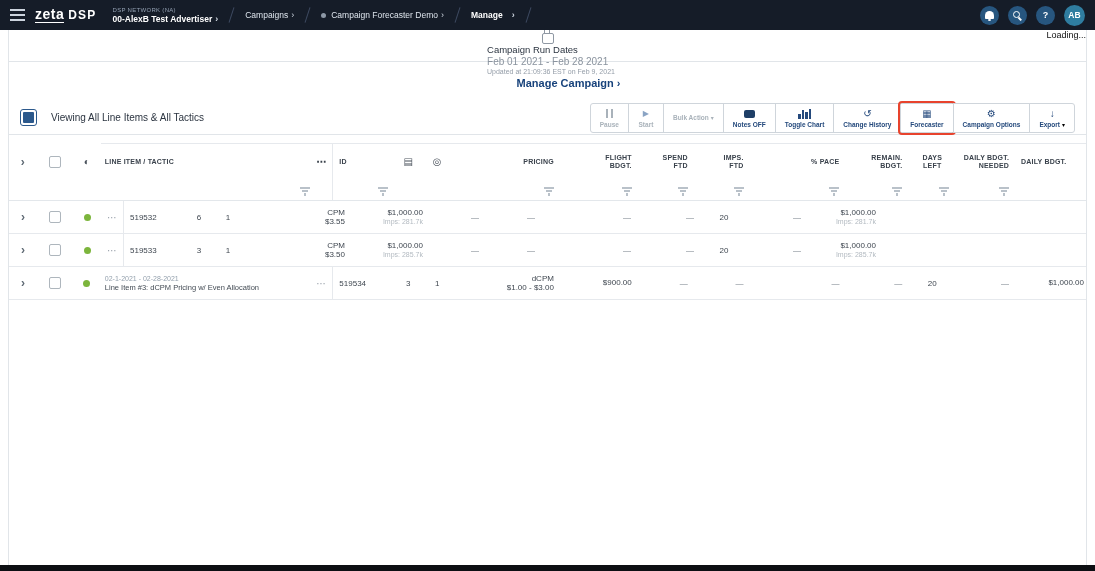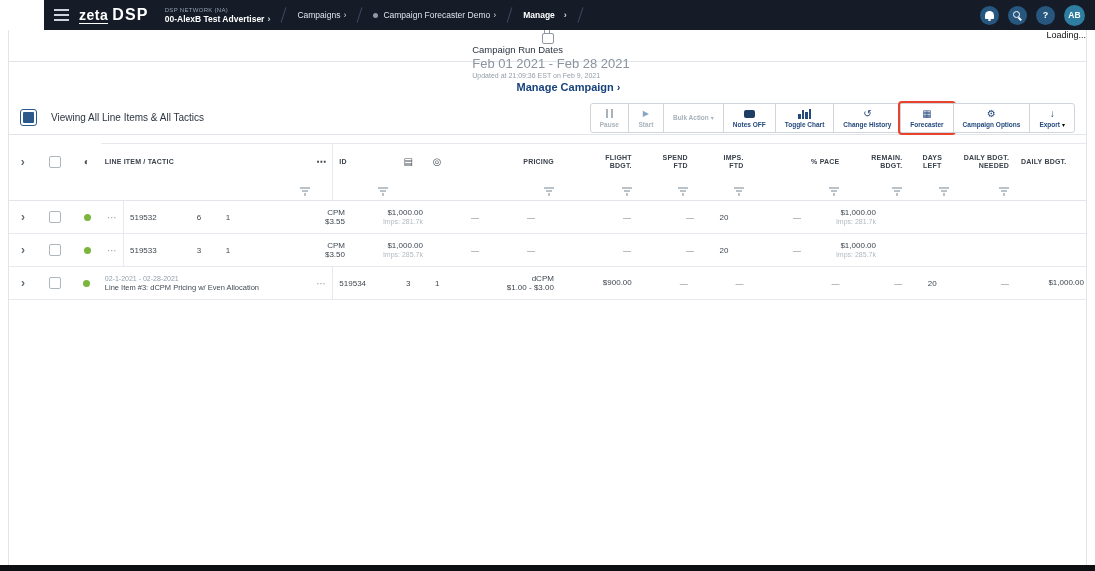--- a/index.html
+++ b/index.html
@@ -4,27 +4,27 @@
 <style>
   * { box-sizing: border-box; }
   html,body { margin:0; padding:0; }
   body {
     width:1095px; height:571px; position:relative; overflow:hidden;
     font-family:"Liberation Sans","DejaVu Sans",sans-serif; background:#fff;
   }
 
   
   .navbar { position:absolute; top:0; left:0; right:0; height:30px; background:#151c28;
-    display:flex; align-items:center; padding:0 10px; color:#fff; z-index:10;margin-left:44px; }
+    display:flex; align-items:center; padding:0 10px; color:#fff; z-index:10; }
   .burger { width:15px; display:flex; flex-direction:column; gap:3px; cursor:pointer; }
   .burger i { height:2px; background:#ccd4de; display:block; }
   .logo { margin-left:10px; display:flex; align-items:baseline; gap:4px; cursor:pointer; }
   .logo .z { font-size:14px; font-weight:700; letter-spacing:.5px; line-height:13px;
     border-bottom:1.5px solid #fff; padding-bottom:1px; }
-  .logo .d { font-size:16px; font-weight:700; letter-spacing:1.2px; }
+  .logo .d { font-size:12px; font-weight:700; letter-spacing:1.2px; }
   .advblock { margin-left:16px; line-height:1; cursor:pointer; }
   .net { font-size:6px; color:#93a0b2; letter-spacing:.3px; }
   .adv { font-size:8.5px; font-weight:700; color:#fff; margin-top:2px; white-space:nowrap; }
   .chev { font-size:9px; margin-left:3px; color:#cdd5df; }
   .slash { width:1px; height:16px; background:#3d4960; transform:rotate(18deg); margin:0 13px; flex:none; }
   .crumb { font-size:8.5px; color:#dde4ec; white-space:nowrap; cursor:pointer; display:flex; align-items:center; }
   .crumb.bold { font-weight:700; color:#fff;gap:6px; }
   .cdot { width:5px; height:5px; border-radius:50%; background:#8d98a6; margin-right:5px; }
   .nav-right { margin-left:auto; display:flex; align-items:center; gap:9px; }
   .circle { width:19px; height:19px; border-radius:50%; background:#27567f; display:flex;
@@ -46,21 +46,21 @@
   .panel { position:absolute; top:30px; left:8px; right:8px; bottom:6px; background:#fff;
     border-left:1px solid #e1e5e9; border-right:1px solid #e1e5e9; overflow:hidden; }
 
   
   .subheader { height:32px; border-bottom:1px solid #e1e5e9; display:flex; align-items:center; padding:0 7px;flex-direction:column; }
   .cal { width:12px; height:11px; border:1.5px solid #8f98a3; border-radius:2px; position:relative; margin-top:3px; flex:none; }
   .cal::before { content:""; position:absolute; top:-4px; left:1px; width:1.5px; height:3px;
     background:#8f98a3; box-shadow:5px 0 #8f98a3; }
   .runblock { margin-left:7px; line-height:1.25; }
   .run-title { font-size:9.5px; color:#2b3440; }
-  .run-dates { font-size:13px; color:#8a939e; }
+  .run-dates { font-size:10px; color:#8a939e; }
   .run-updated { font-size:7px; color:#949da8; }
   .manage { margin-left:42px; font-size:11px; font-weight:700; color:#17427b; cursor:pointer; white-space:nowrap; }
   .manage .chev { color:#17427b; font-size:11px; }
 
   
   .toolbar { height:34px; display:flex; align-items:center; padding:0 11px; border-bottom:1px solid #e1e5e9;margin-top:39px; }
   .paneltoggle { width:17px; height:17px; border:1.5px solid #2c598c; border-radius:3px;
     position:relative; cursor:pointer; flex:none; }
   .paneltoggle::before { content:""; position:absolute; inset:2px; background:#2c598c; border-radius:1px; }
   .viewing { margin-left:14px; font-size:10px; color:#2b3440; white-space:nowrap; }

